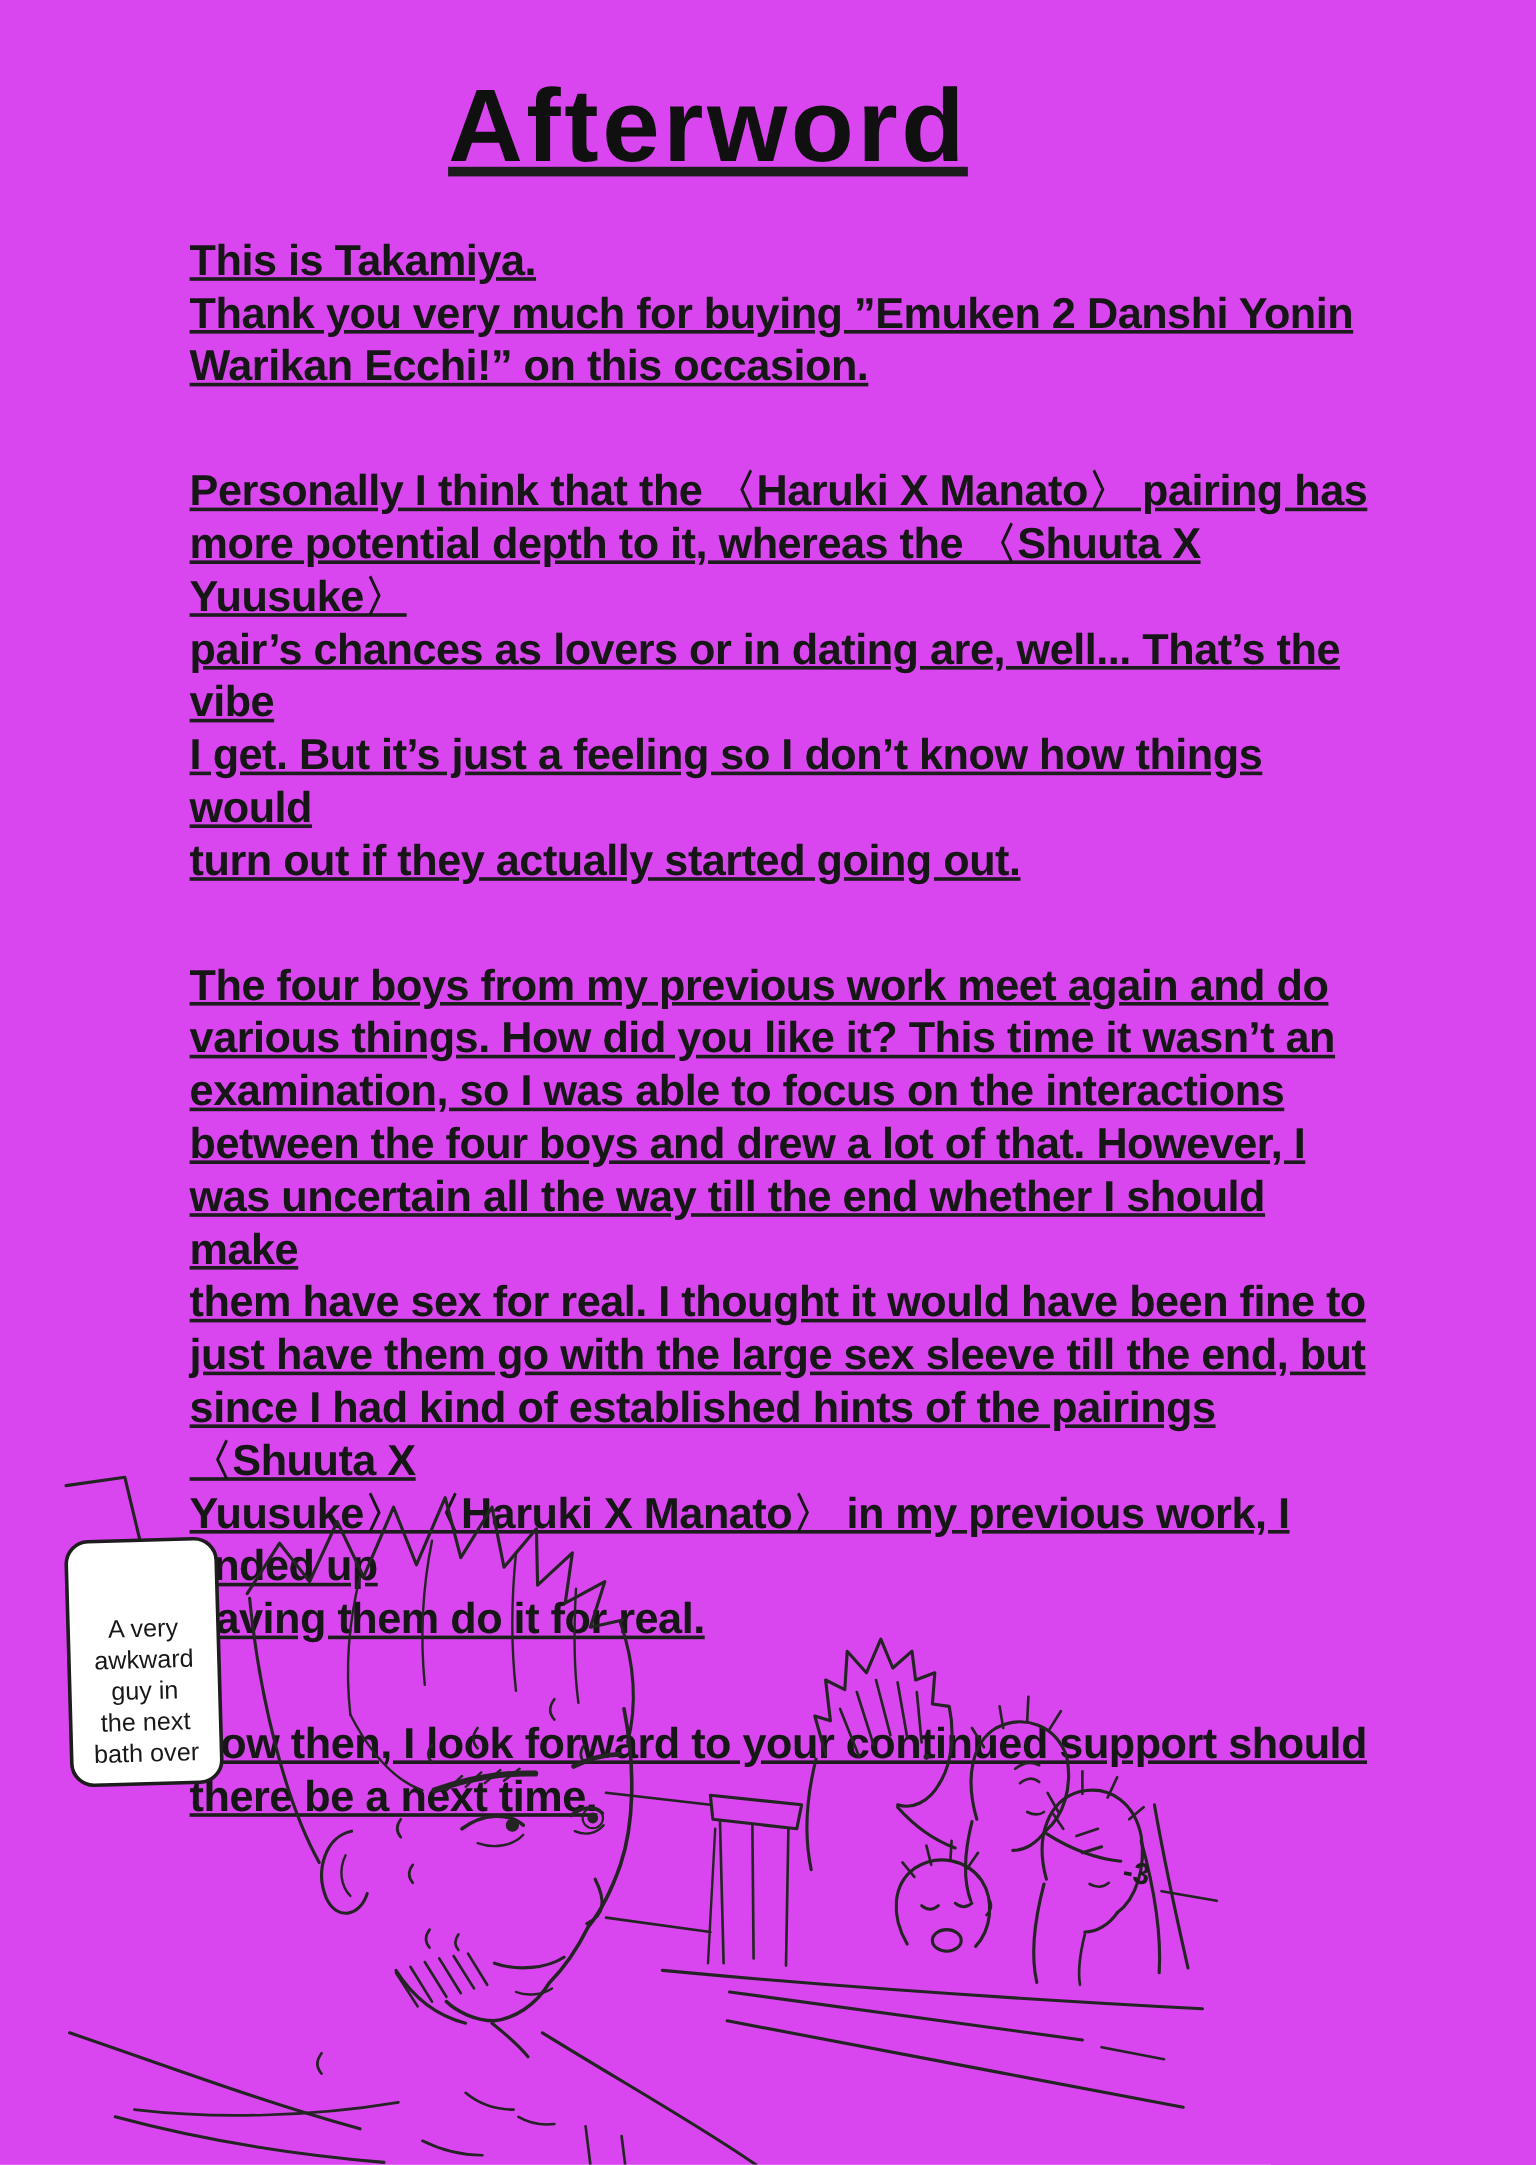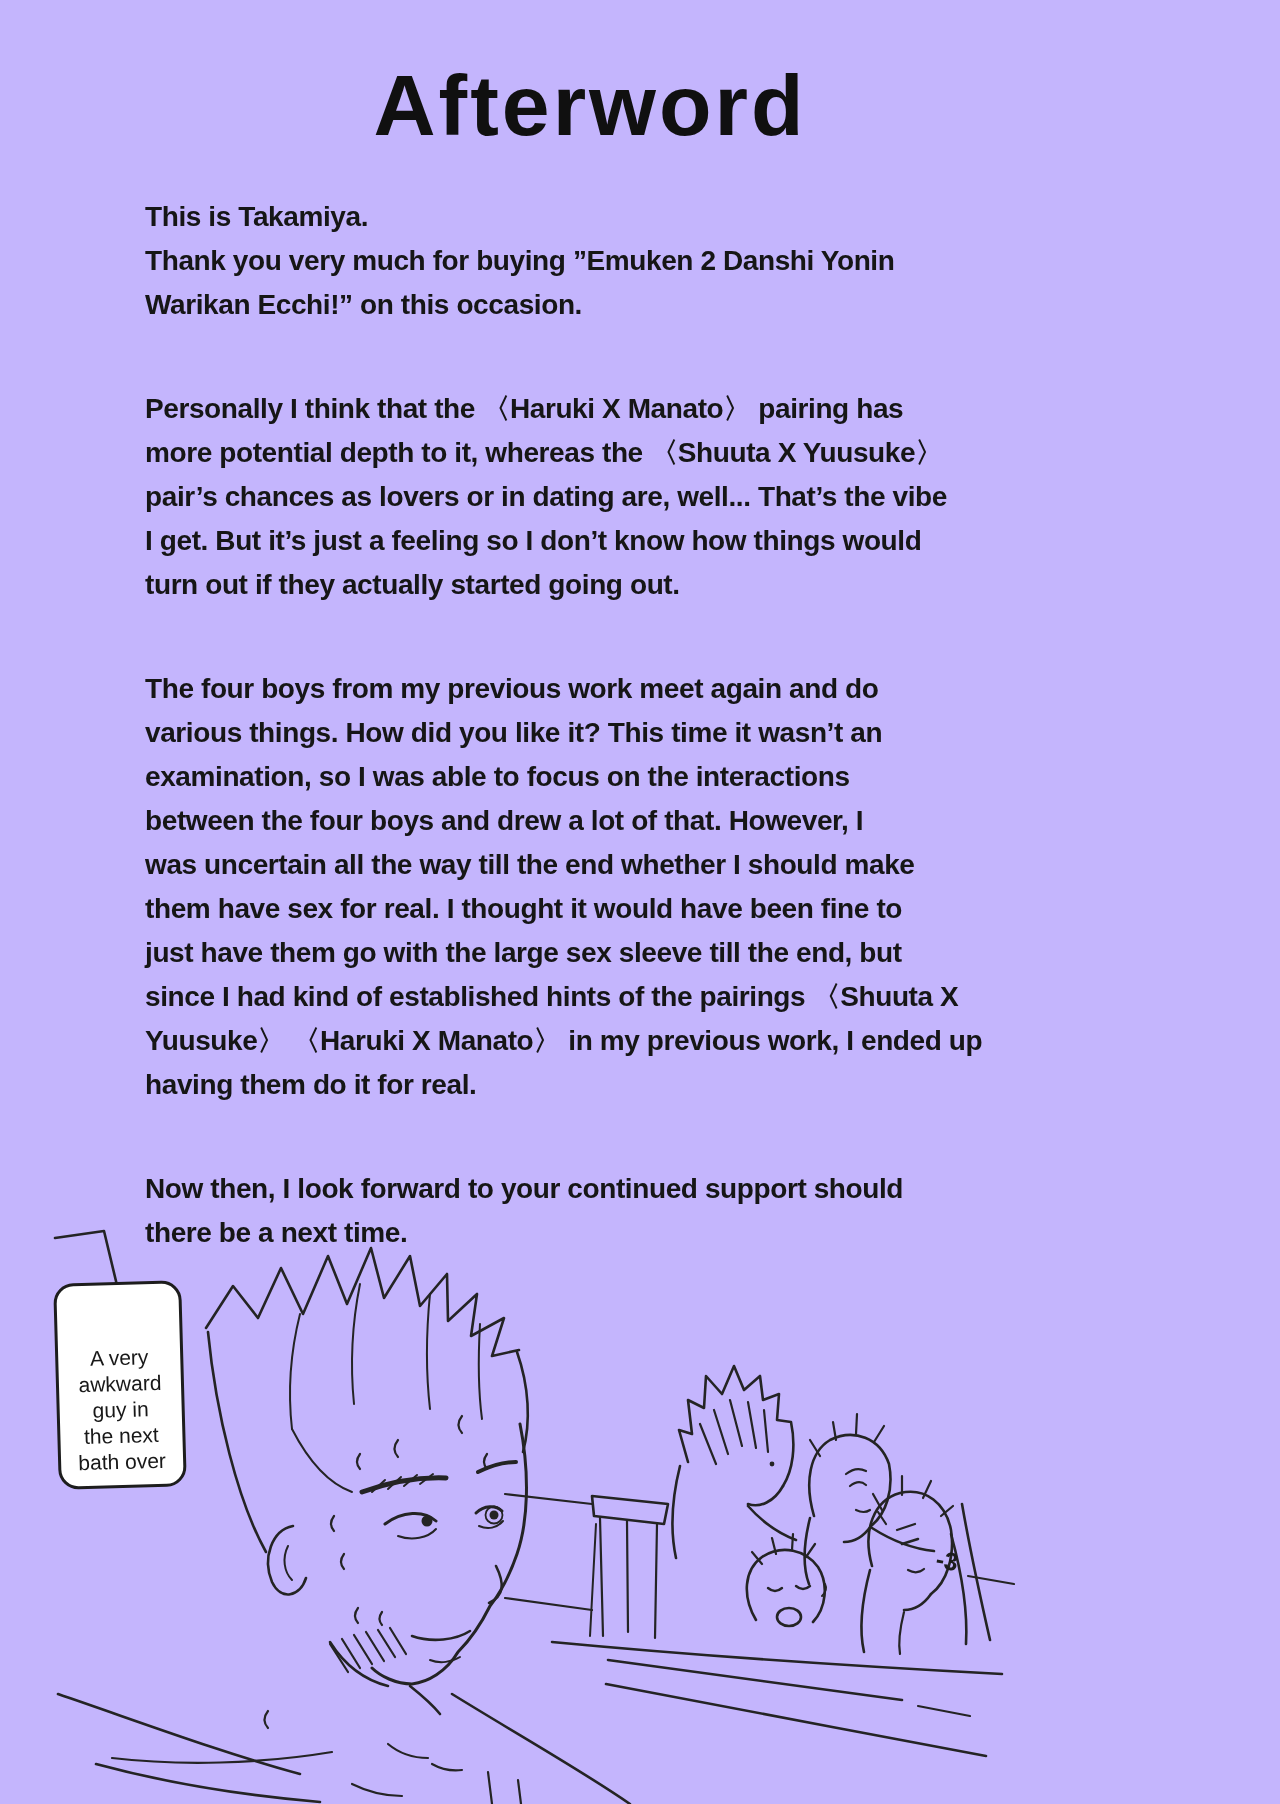--- a/index.html
+++ b/index.html
@@ -1,33 +1,33 @@
 <!DOCTYPE html>
 <html><head>
 <meta charset="utf-8">
 <style>
   html, body { margin:0; padding:0; background:#ffffff; }
   body {
     width:1280px; height:1804px; position:relative; overflow:hidden;
     font-family:"Liberation Sans", sans-serif; color:#1c1c1c;
   }
-  .page { position:absolute; inset:0; background:#c4b5fd; }
+  .page { position:absolute; inset:0; background:#d946ef;text-decoration:underline; }
   .title {
     margin:0; padding:56px 100px 0 0;
     text-align:center;
     font-size:86px; font-weight:bold; letter-spacing:3px;
     color:#101010;
   }
   .body-text {
     padding:40px 130px 0 145px;
     max-width:1010px;
   }
   .para {
-    margin:0 0 60px 0;
-    font-size:28px; font-weight:bold; letter-spacing:-0.4px;
+    margin:0 0 60px 13px;
+    font-size:36px; font-weight:bold; letter-spacing:-0.4px;
     line-height:44px;
     white-space:pre-line;
     color:#161616;
   }
   .illustration {
     position:absolute; left:0; top:1224px; width:1280px; height:580px;
     overflow:hidden;
   }
   .sketch-svg { position:absolute; left:0; top:0; z-index:1; }
   .bubble {

